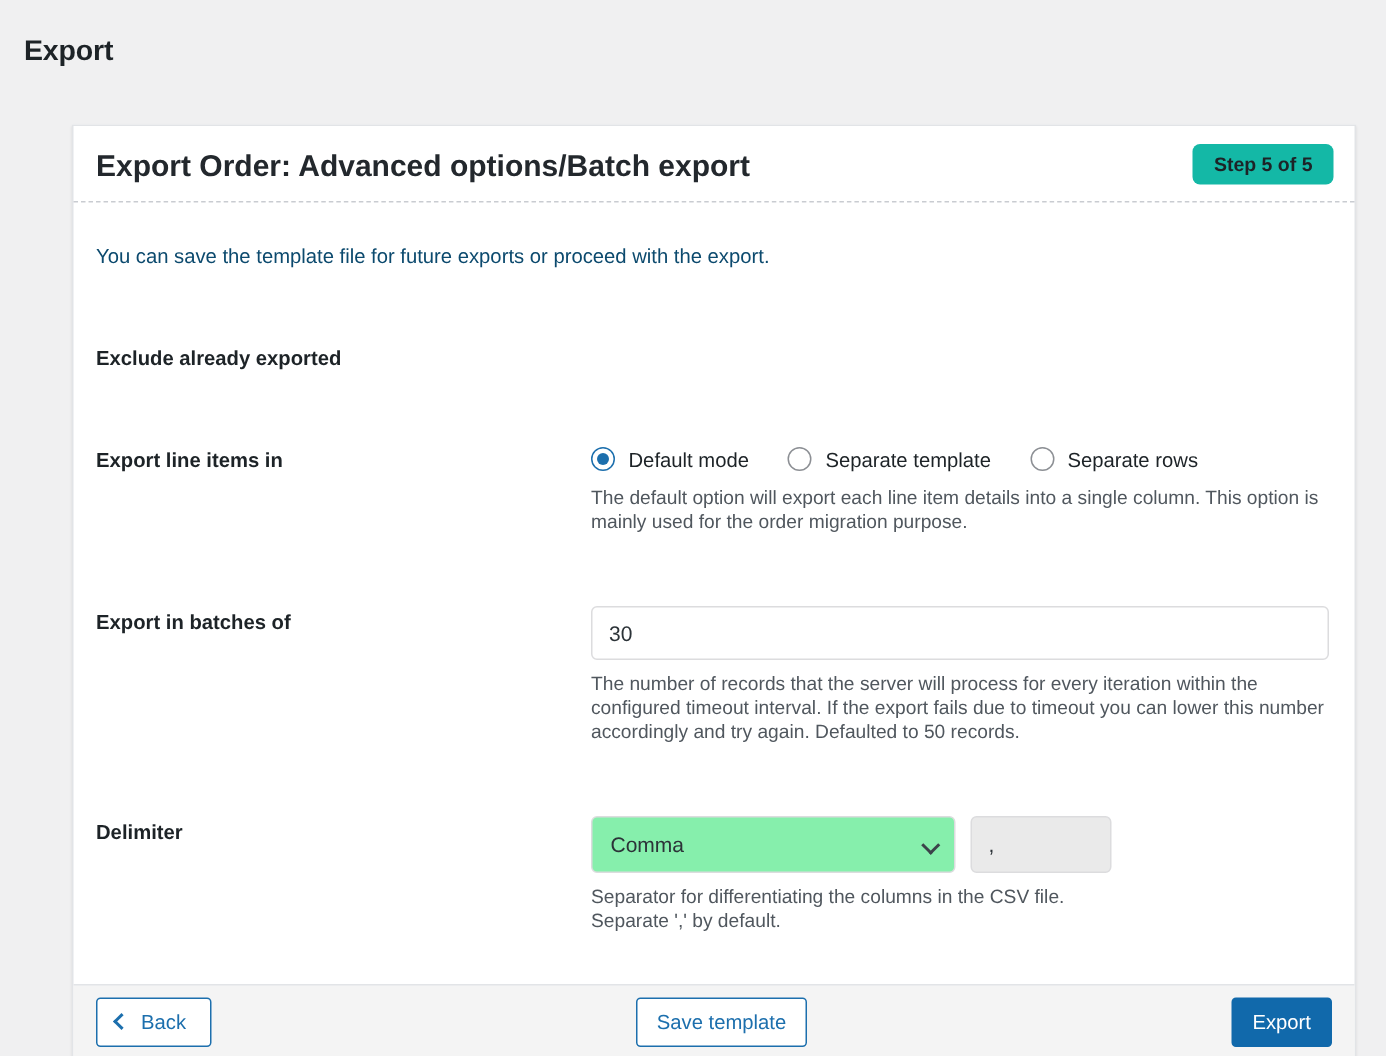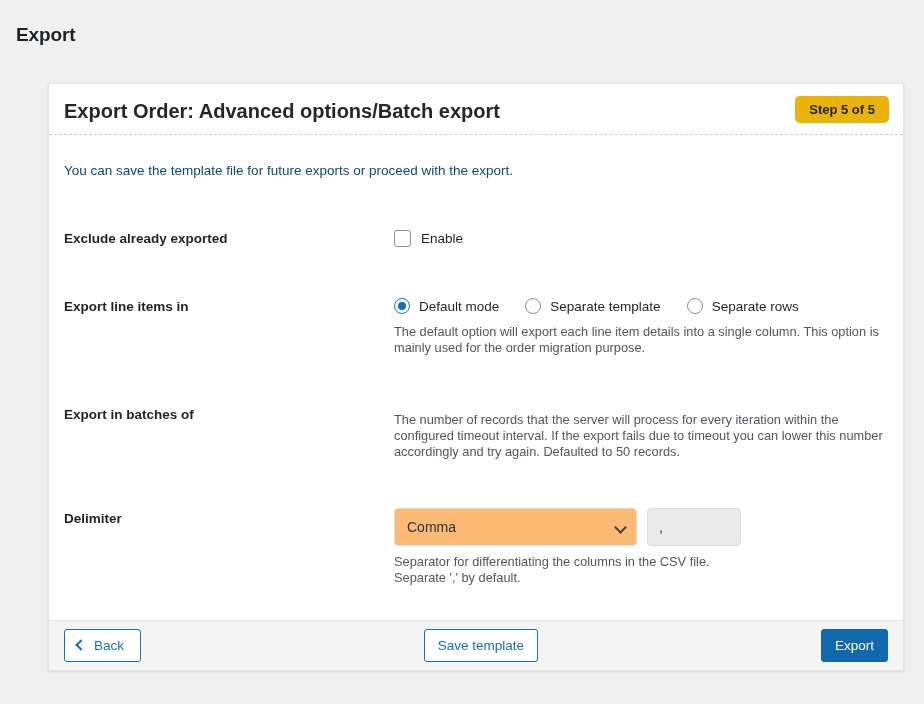--- a/index.html
+++ b/index.html
@@ -46,21 +46,21 @@
     left: 15px;
     top: 16px;
     font-size: 20px;
     font-weight: bold;
     color: #23282d;
   }
   .step-badge {
     position: absolute;
     right: 14px;
     top: 12px;
-    background: #eab308;
+    background: #14b8a6;
     color: #1d2327;
     font-size: 13px;
     font-weight: bold;
     padding: 6px 14px;
     border-radius: 5px;
     line-height: 15px;
   }
 
   .card-body {
     padding: 27px 15px 30px 15px;
@@ -153,21 +153,21 @@
   }
 
   
   .delimiter-line { display: flex; align-items: flex-start; gap: 10px; }
   .select-wrap { position: relative; width: 243px; }
   .select-box {
     width: 243px;
     height: 38px;
     border: 1px solid #dcdcde;
     border-radius: 4px;
-    background: #fdba74;
+    background: #86efac;
     font-size: 14px;
     color: #2c3338;
     padding: 0 32px 0 12px;
     display: flex;
     align-items: center;
   }
   .chevron-down {
     position: absolute;
     right: 12px;
     top: 15px;
@@ -245,24 +245,20 @@
     <div class="step-badge">Step 5 of 5</div>
   </div>
 
   <div class="card-body">
 
     <p class="intro-text">You can save the template file for future exports or proceed with the export.</p>
 
     <div class="form-row">
       <div class="form-label">Exclude already exported</div>
       <div class="form-field">
-        <label class="check-line">
-          <span class="checkbox"></span>
-          <span class="check-label">Enable</span>
-        </label>
       </div>
     </div>
 
     <div class="form-row">
       <div class="form-label">Export line items in</div>
       <div class="form-field">
         <div class="radio-group">
           <label class="radio-item">
             <span class="radio checked"></span>
             <span class="radio-label">Default mode</span>
@@ -276,20 +272,21 @@
             <span class="radio-label">Separate rows</span>
           </label>
         </div>
         <div class="help-text">The default option will export each line item details into a single column. This option is mainly used for the order migration purpose.</div>
       </div>
     </div>
 
     <div class="form-row">
       <div class="form-label">Export in batches of</div>
       <div class="form-field">
+        <input class="text-input" type="text" value="30" style="">
         <div class="help-text">The number of records that the server will process for every iteration within the configured timeout interval. If the export fails due to timeout you can lower this number accordingly and try again. Defaulted to 50 records.</div>
       </div>
     </div>
 
     <div class="form-row" style="margin-bottom:4px;">
       <div class="form-label">Delimiter</div>
       <div class="form-field">
         <div class="delimiter-line">
           <div class="select-wrap">
             <div class="select-box">Comma</div>

